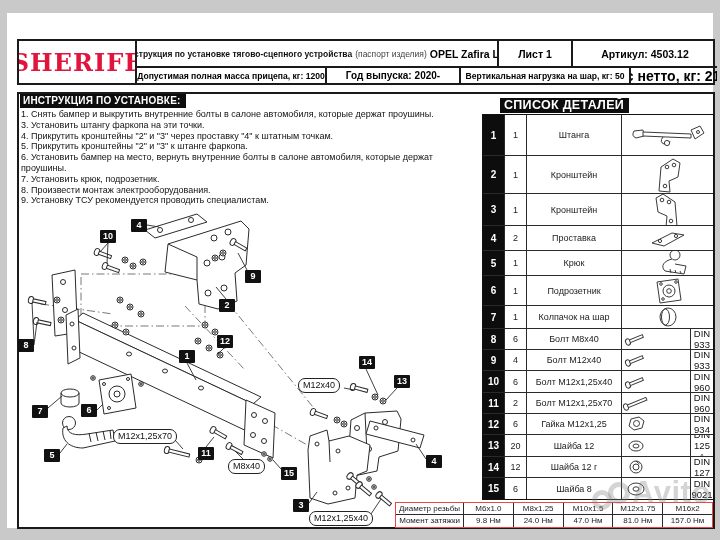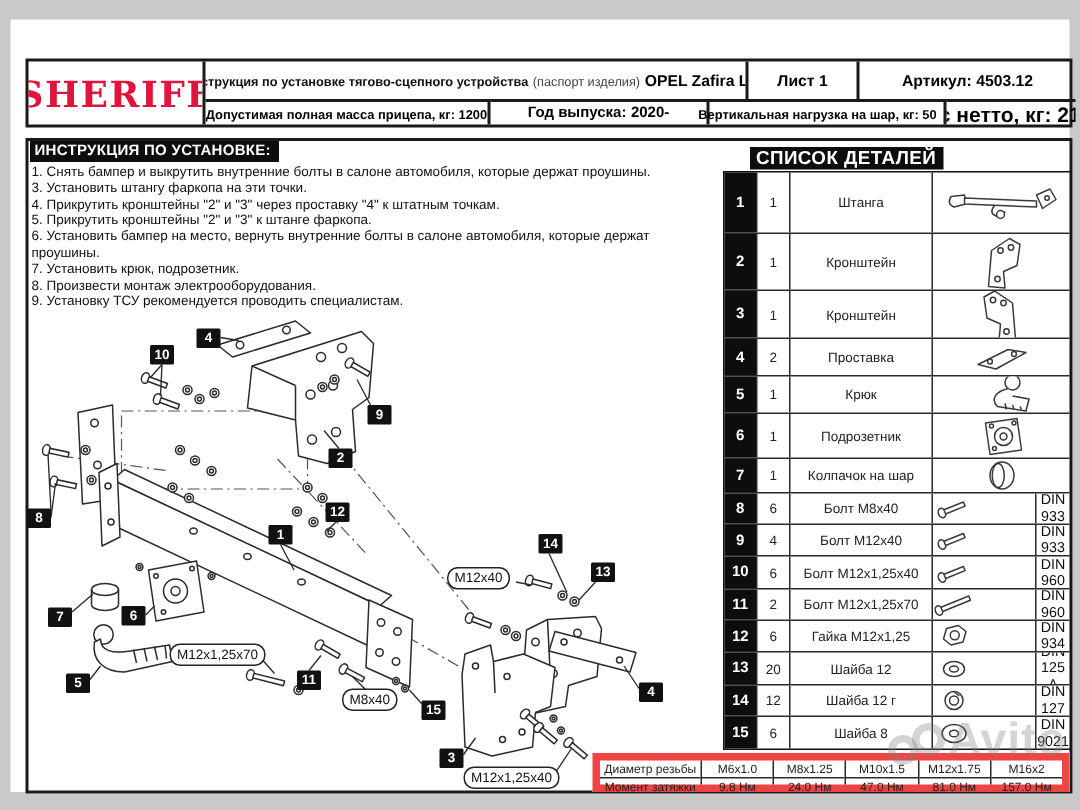--- a/index.html
+++ b/index.html
@@ -16,21 +16,21 @@
   .hcell{position:absolute;box-sizing:border-box;display:flex;align-items:center;justify-content:center;text-align:center;overflow:hidden;white-space:nowrap;}
   .brand{left:0;top:0;width:118px;height:42px;border-right:2px solid #1a1a1a;
          font-family:"DejaVu Serif","Liberation Serif",serif;font-weight:bold;font-size:24px;letter-spacing:1px;}
   .titlec{left:118px;top:0;width:362px;height:25px;border-right:2px solid #1a1a1a;gap:3px;}
   .t-main{font-weight:bold;font-size:8.5px;color:#111;}
   .t-note{font-size:8.5px;color:#444;}
   .t-model{font-weight:bold;font-size:10.5px;color:#000;}
   .sheet{left:480px;top:0;width:74px;height:25px;border-right:2px solid #1a1a1a;font-weight:bold;font-size:10.5px;}
   .article{left:554px;top:0;width:144px;height:25px;font-weight:bold;font-size:10.5px;}
   .mass{left:118px;top:25px;width:190px;height:17px;border-top:2px solid #1a1a1a;border-right:2px solid #1a1a1a;font-weight:bold;font-size:8.6px;}
-  .year{left:308px;top:25px;width:146px;height:17px;border-top:2px solid #1a1a1a;border-right:2px solid #1a1a1a;font-weight:bold;font-size:10px;gap:3px;}
+  .year{left:308px;top:25px;width:134px;height:17px;border-top:2px solid #1a1a1a;border-right:2px solid #1a1a1a;font-weight:bold;font-size:10px;gap:3px;}
   .load{left:442px;top:25px;width:170px;height:17px;border-top:2px solid #1a1a1a;border-right:2px solid #1a1a1a;font-weight:bold;font-size:8.6px;}
   .weight{left:612px;top:25px;width:86px;height:17px;border-top:2px solid #1a1a1a;font-weight:bold;font-size:14px;}
 
   
   .content-box{position:absolute;left:10px;top:79px;width:698px;height:437px;border:2px solid #1a1a1a;box-sizing:border-box;background:#fff;}
 
   .instr-heading{position:absolute;left:13px;top:81px;background:#0d0d0d;color:#fff;font-weight:bold;font-size:10px;padding:1px 5px 2px 3px;letter-spacing:.2px;}
   .steps{position:absolute;left:14px;top:96px;width:452px;font-size:9px;line-height:10.8px;color:#111;}
   .step{margin:0;}
 
@@ -42,21 +42,21 @@
   .pcell{box-sizing:border-box;border-left:1px solid #2a2a2a;display:flex;align-items:center;justify-content:center;overflow:hidden;text-align:center;}
   .pcell:first-child{border-left:none;}
   .pnum{width:21px;background:#0d0d0d;color:#fff;font-weight:bold;font-size:10px;border-left:none;}
   .pqty{width:22px;font-size:9px;color:#222;}
   .pname{width:95px;font-size:9px;color:#222;padding:0 2px;}
   .picon{width:29px;}
   .picon.wide{width:92px;}
   .pdin{flex:1;font-size:9.5px;color:#111;margin-left:40px;}
 
   
-  .torque{position:absolute;left:388px;top:489px;width:318px;height:26px;border:5px solid #ef4444;box-sizing:border-box;display:flex;background:#fff;}
+  .torque{position:absolute;left:388px;top:489px;width:318px;height:26px;border:1px solid #ef4444;box-sizing:border-box;display:flex;background:#fff;}
   .tlabels{width:67px;box-sizing:border-box;}
   .tcol{flex:1;box-sizing:border-box;border-left:1px solid #2a2a2a;}
   .tcell{height:12px;line-height:12px;font-size:8px;text-align:center;color:#222;box-sizing:border-box;white-space:nowrap;overflow:hidden;}
   .tcell.top{border-bottom:1px solid #2a2a2a;}
 
   
   .diagram{position:absolute;left:10px;top:195px;width:452px;height:320px;}
   .diagram svg{position:absolute;left:0;top:0;}
   .callout{position:absolute;min-width:16px;height:13px;background:#111;color:#fff;
            font-weight:bold;font-size:9px;line-height:13px;text-align:center;padding:0 2px;box-sizing:border-box;border-radius:1px;}

